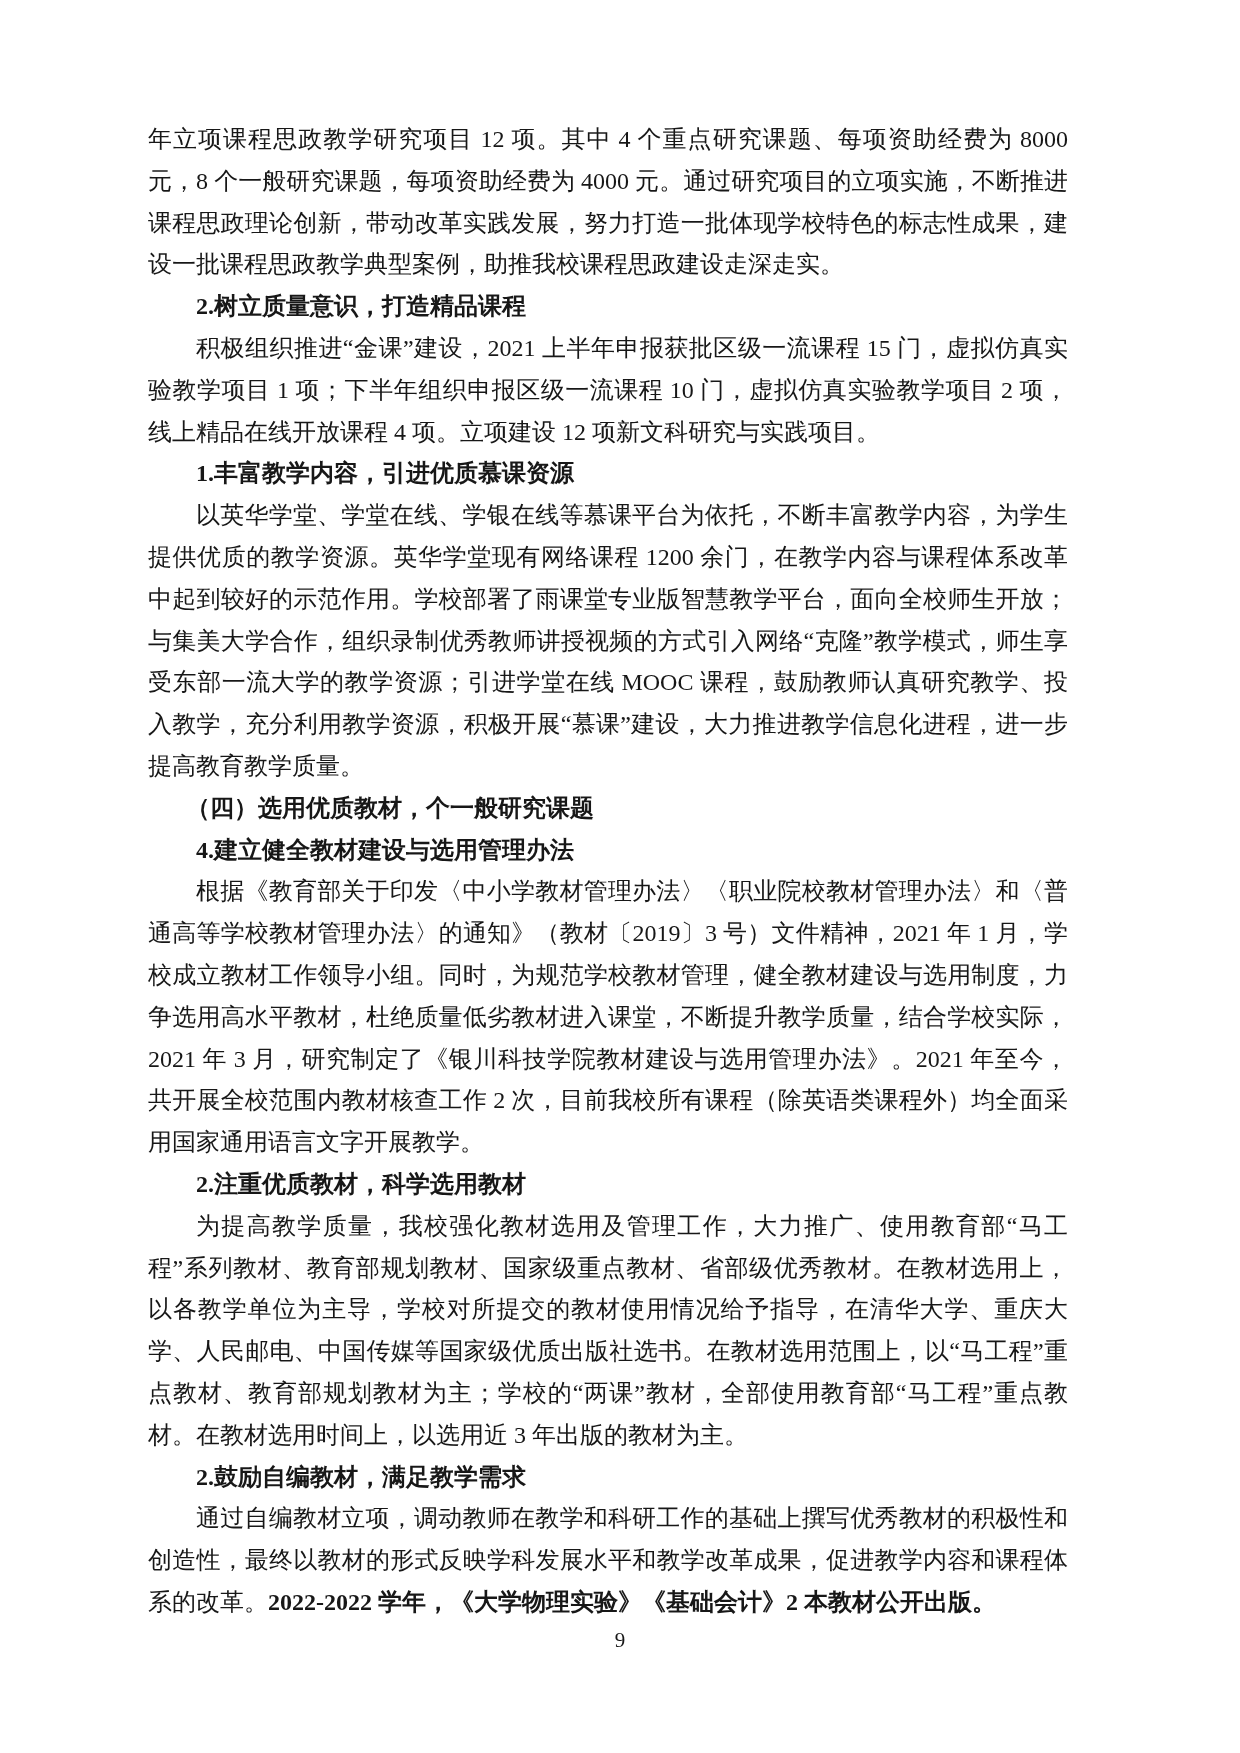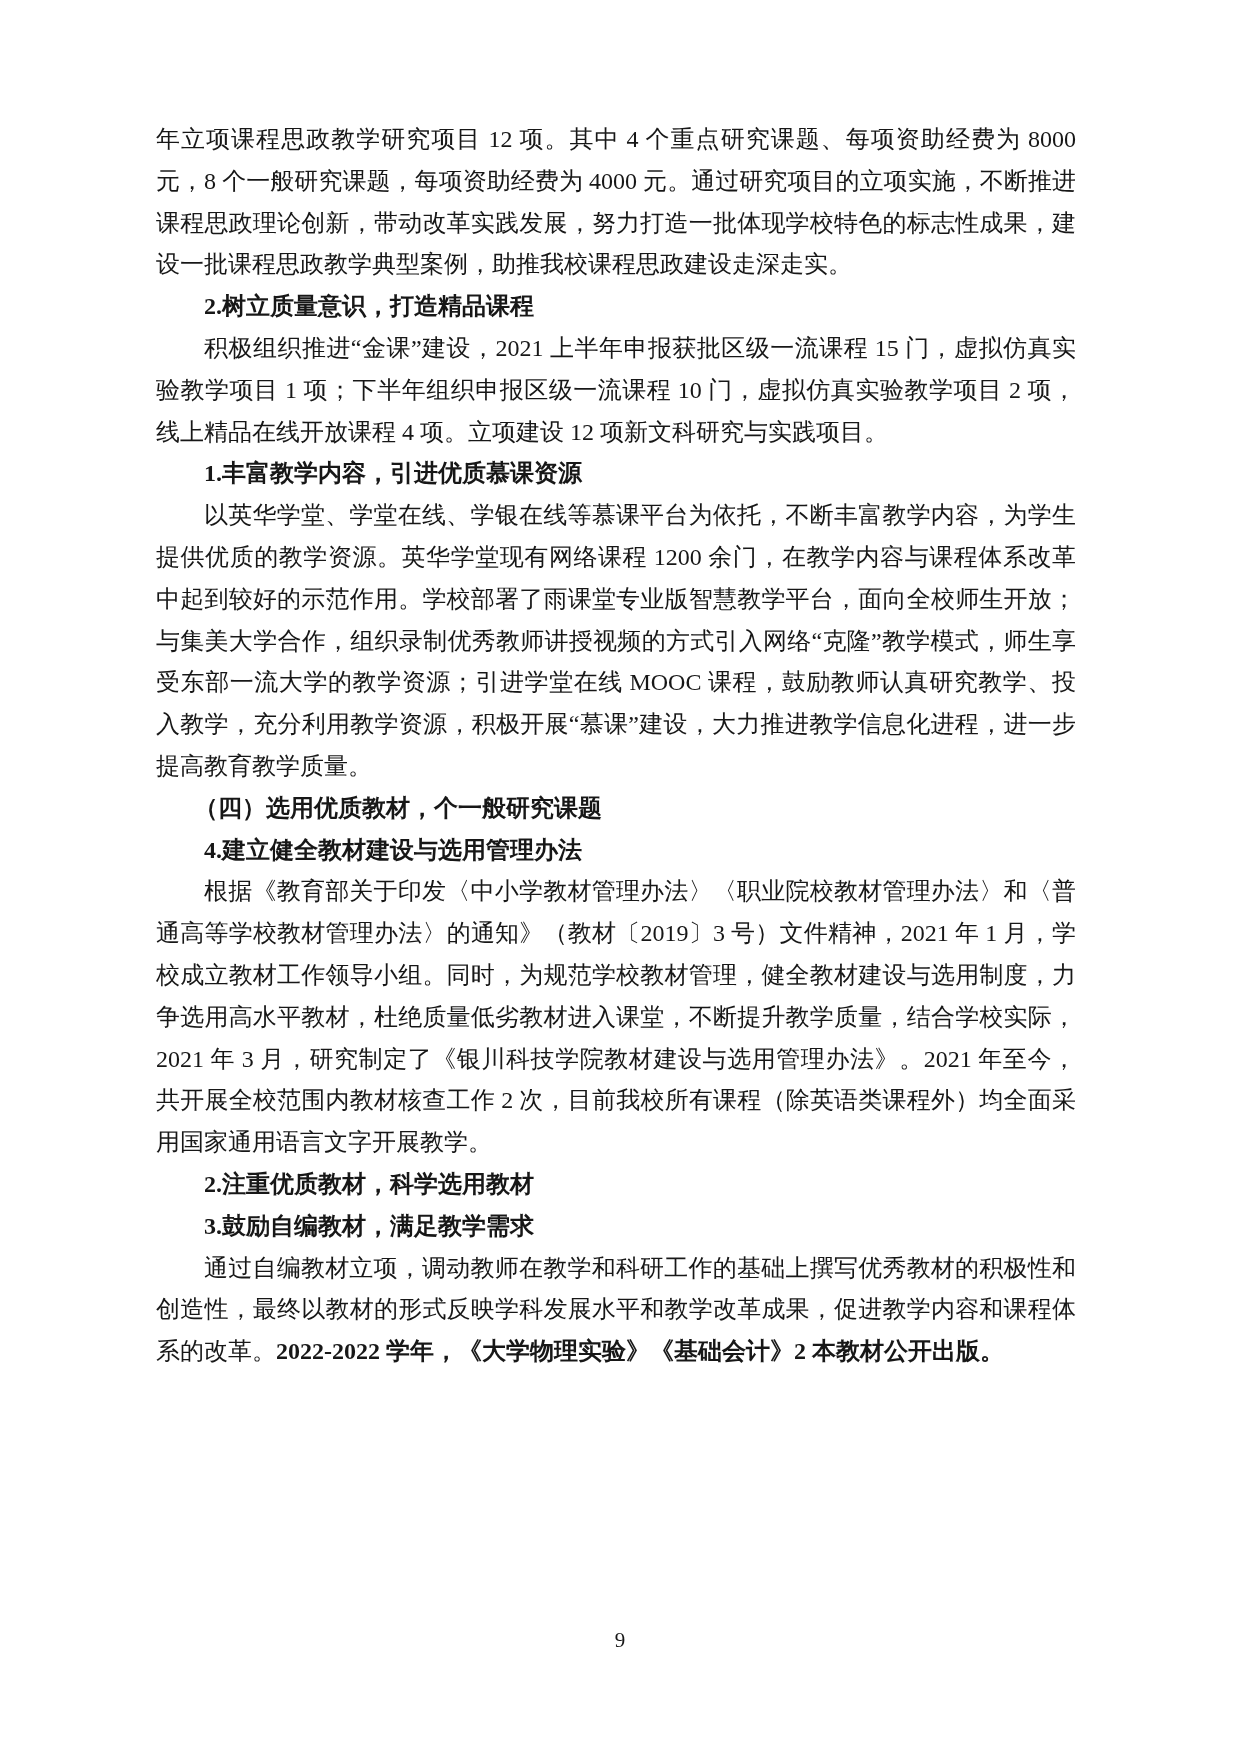--- a/index.html
+++ b/index.html
@@ -18,21 +18,21 @@
   .page {
     position: absolute;
     left: 0;
     top: 0;
     width: 1240px;
     height: 1753px;
     background: #ffffff;
   }
   .page-content {
     position: absolute;
-    left: 156px;
+    left: 148px;
     top: 119px;
     width: 920px;
   }
   .page-content p {
     margin: 0;
     padding: 0;
     font-size: 24px;
     line-height: 41.8px;
     text-align: justify;
     word-break: break-all;
@@ -76,21 +76,22 @@
     <p class="para-indent">以英华学堂、学堂在线、学银在线等慕课平台为依托，不断丰富教学内容，为学生提供优质的教学资源。英华学堂现有网络课程 1200 余门，在教学内容与课程体系改革中起到较好的示范作用。学校部署了雨课堂专业版智慧教学平台，面向全校师生开放；与集美大学合作，组织录制优秀教师讲授视频的方式引入网络“克隆”教学模式，师生享受东部一流大学的教学资源；引进学堂在线 MOOC 课程，鼓励教师认真研究教学、投入教学，充分利用教学资源，积极开展“慕课”建设，大力推进教学信息化进程，进一步提高教育教学质量。</p>
 
     <p class="heading-l1">（四）选用优质教材，个一般研究课题</p>
 
     <p class="heading-l2">4.建立健全教材建设与选用管理办法</p>
 
     <p class="para-indent">根据《教育部关于印发〈中小学教材管理办法〉〈职业院校教材管理办法〉和〈普通高等学校教材管理办法〉的通知》（教材〔2019〕3 号）文件精神，2021 年 1 月，学校成立教材工作领导小组。同时，为规范学校教材管理，健全教材建设与选用制度，力争选用高水平教材，杜绝质量低劣教材进入课堂，不断提升教学质量，结合学校实际，2021 年 3 月，研究制定了《银川科技学院教材建设与选用管理办法》。2021 年至今，共开展全校范围内教材核查工作 2 次，目前我校所有课程（除英语类课程外）均全面采用国家通用语言文字开展教学。</p>
 
     <p class="heading-l2">2.注重优质教材，科学选用教材</p>
 
+    <p class="para-indent">为提高教学质量，我校强化教材选用及管理工作，大力推广、使用教育部“马工程”系列教材、教育部规划教材、国家级重点教材、省部级优秀教材。在教材选用上，以各教学单位为主导，学校对所提交的教材使用情况给予指导，在清华大学、重庆大学、人民邮电、中国传媒等国家级优质出版社选书。在教材选用范围上，以“马工程”重点教材、教育部规划教材为主；学校的“两课”教材，全部使用教育部“马工程”重点教材。在教材选用时间上，以选用近 3 年出版的教材为主。</p>
 
-    <p class="heading-l2">3.鼓励自编教材，满足教学需求</p>
+    <p class="heading-l2">2.鼓励自编教材，满足教学需求</p>
 
     <p class="para-indent"><span>通过自编教材立项，调动教师在教学和科研工作的基础上撰写优秀教材的积极性和创造性，最终以教材的形式反映学科发展水平和教学改革成果，促进教学内容和课程体系的改革。</span><span class="bold-run">2022-2022 学年，《大学物理实验》《基础会计》2 本教材公开出版。</span></p>
 
   </div>
 
   <div class="page-footer">9</div>
 </div>
 
 </body></html>

